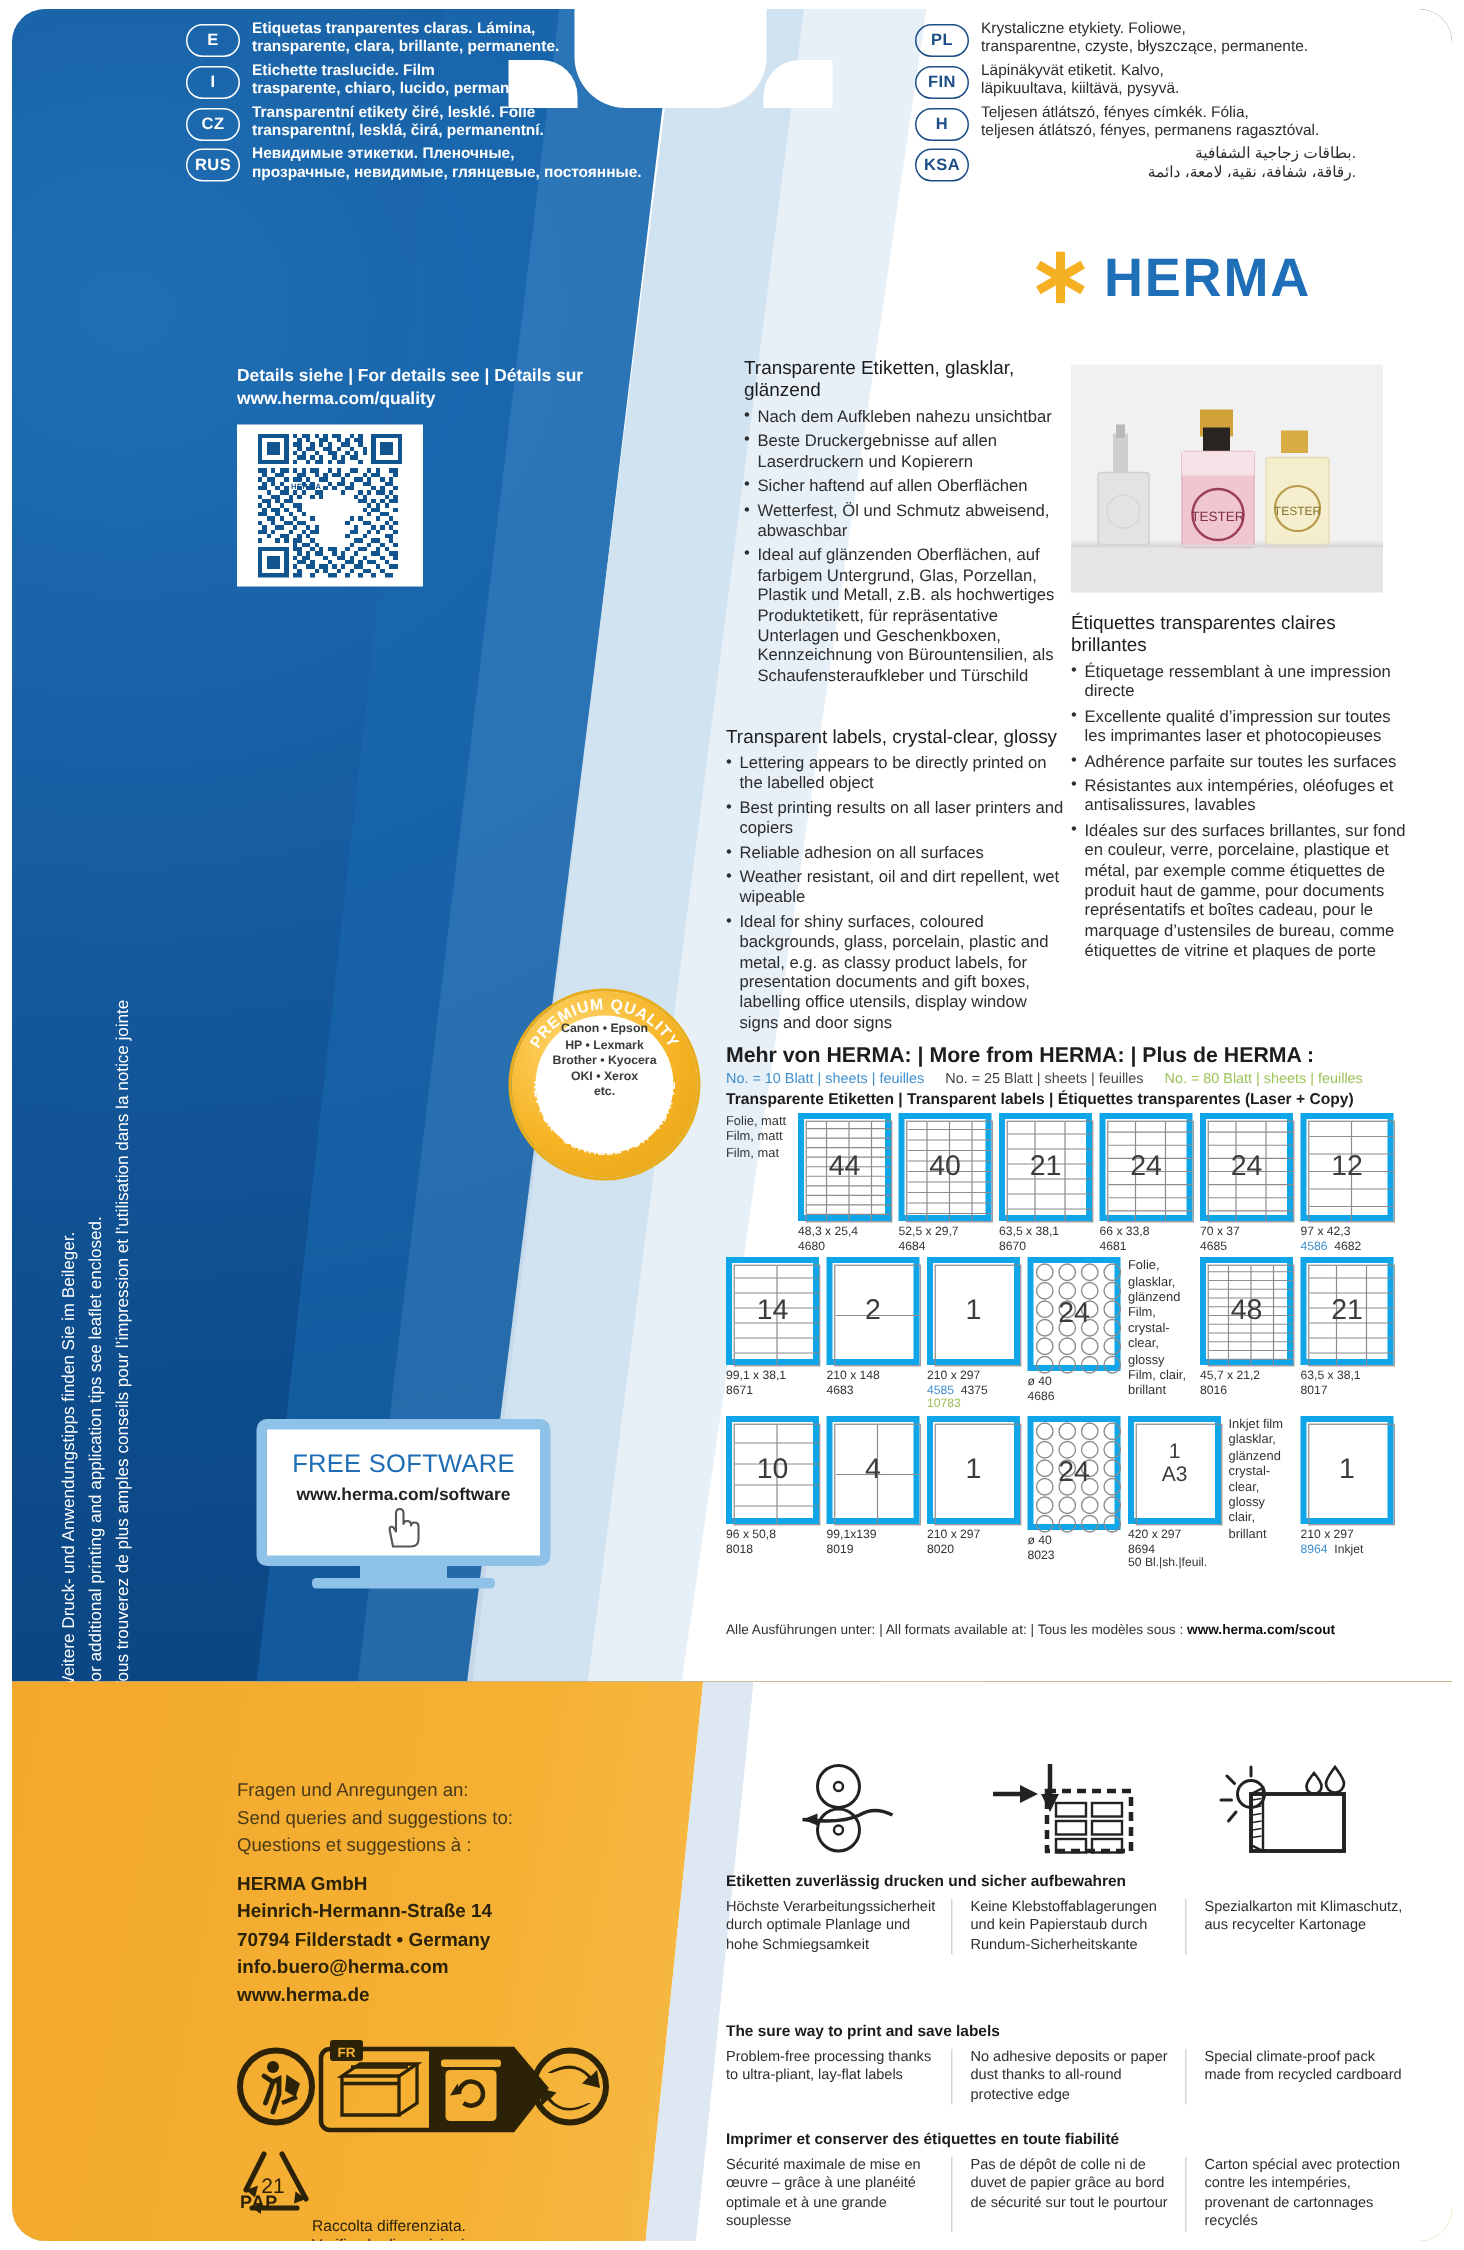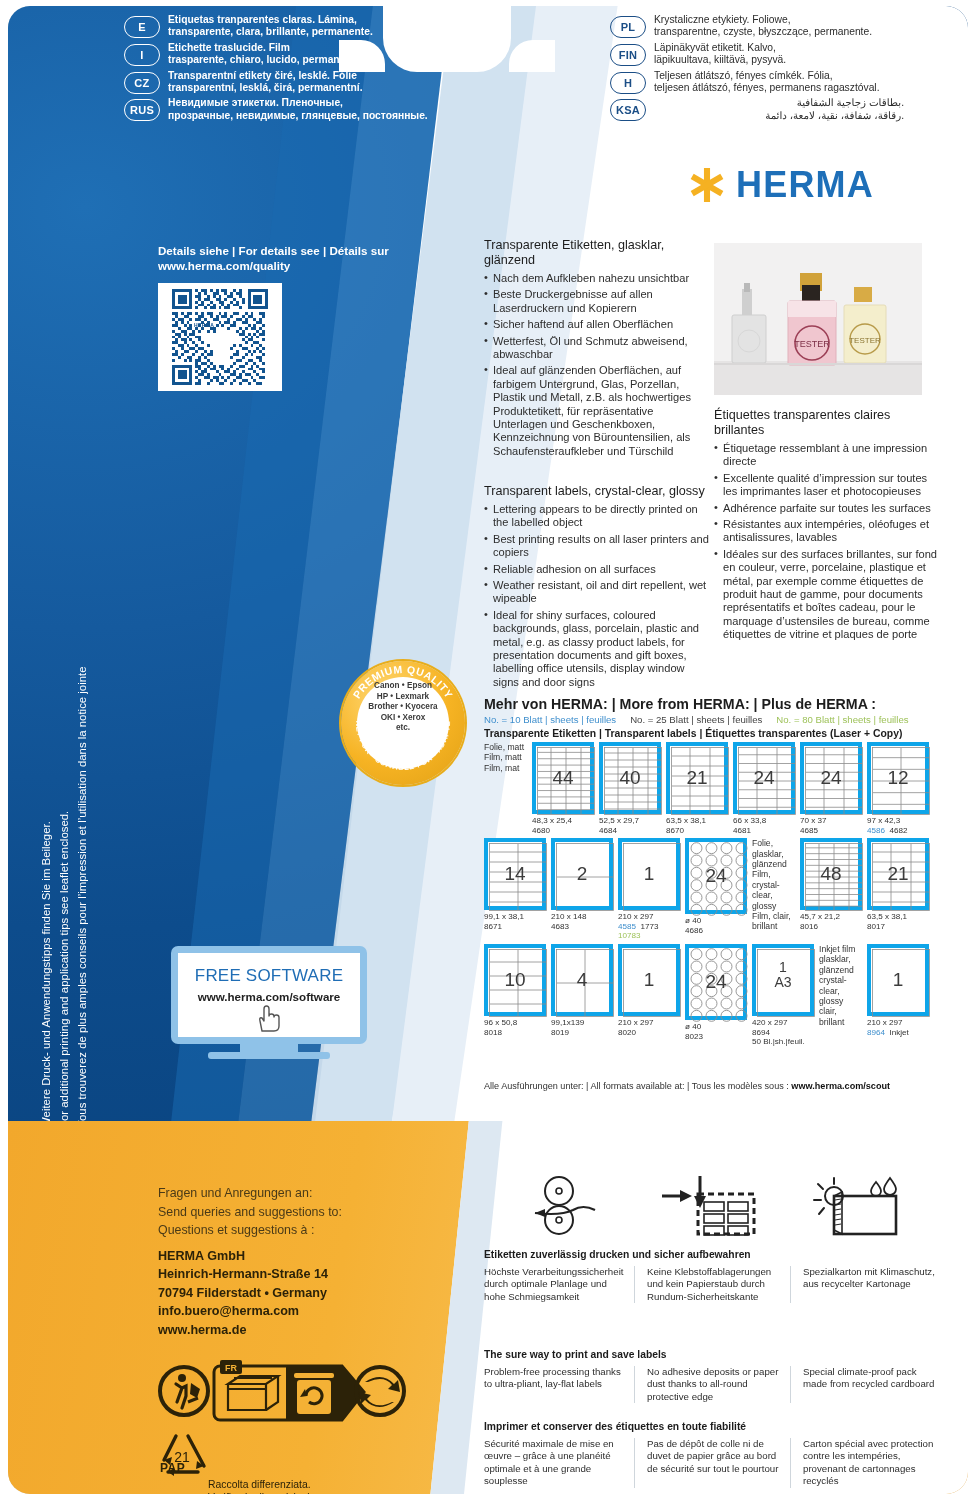--- a/index.html
+++ b/index.html
@@ -556,21 +556,21 @@
       <text x="98" y="104" font-size="9" font-family="Liberation Sans, sans-serif" fill="#7d3048" text-anchor="middle">TESTER</text>
 
       <rect x="140" y="44" width="18" height="15" fill="#d8ab45"></rect>
       <rect x="130" y="62" width="42" height="58" rx="2" fill="#f4eecc" stroke="#e5dcb8"></rect>
       <circle cx="151" cy="96" r="15" fill="none" stroke="#b79a49" stroke-width="1.4"></circle>
       <text x="151" y="100" font-size="8" font-family="Liberation Sans, sans-serif" fill="#8a7430" text-anchor="middle">TESTER</text>
       <rect y="120" width="208" height="2" fill="#d9d7d7"></rect>
     </svg>
   </div>
 
-  <div class="desc" style="left:476px;top:232px;width:226px;">
+  <div class="desc" style="left:488px;top:232px;width:226px;">
     <h3>Transparente Etiketten, glasklar, glänzend</h3>
     <ul>
       <li>Nach dem Aufkleben nahezu unsichtbar</li>
       <li>Beste Druckergebnisse auf allen Laserdruckern und Kopierern</li>
       <li>Sicher haftend auf allen Oberflächen</li>
       <li>Wetterfest, Öl und Schmutz abweisend, abwaschbar</li>
       <li>Ideal auf glänzenden Oberflächen, auf farbigem Untergrund, Glas, Porzellan, Plastik und Metall, z.B. als hochwertiges Produktetikett, für repräsentative Unterlagen und Geschenkboxen, Kennzeichnung von Bürountensilien, als Schaufensteraufkleber und Türschild</li>
     </ul>
   </div>
 
@@ -778,21 +778,21 @@
           </div>
       <div class="gcell">
             <div class="gthumb" style="width: 62px; height: 72px;">
               <svg width="60" height="70" viewBox="0 0 60 70" style="position:absolute;left:0;top:0">
                 <rect x="1.5" y="1.5" width="57" height="67" fill="none" stroke="#8c8c8c" stroke-width="0.8"></rect>
               </svg>
               <div class="cnt">1</div>
             </div>
         <div class="gcap">
               <div>210 x 297</div>
-          <div><span class="c-blue">4585</span>&nbsp;&nbsp;<span>1773</span></div>
+          <div><span class="c-blue">4585</span>&nbsp;&nbsp;<span>4375</span></div>
           <div class="c-green">10783</div>
             </div>
           </div>
       <div class="gcell">
             <div class="gthumb" style="width: 62px; height: 76px;">
               <svg width="60" height="74" viewBox="0 0 60 74" style="position:absolute;left:0;top:0">
                 <circle cx="7.5" cy="6.166666666666667" r="5.481481481481482" fill="none" stroke="#8c8c8c" stroke-width="0.9"></circle>
                 <circle cx="22.5" cy="6.166666666666667" r="5.481481481481482" fill="none" stroke="#8c8c8c" stroke-width="0.9"></circle>
                 <circle cx="37.5" cy="6.166666666666667" r="5.481481481481482" fill="none" stroke="#8c8c8c" stroke-width="0.9"></circle>
                 <circle cx="52.5" cy="6.166666666666667" r="5.481481481481482" fill="none" stroke="#8c8c8c" stroke-width="0.9"></circle>

